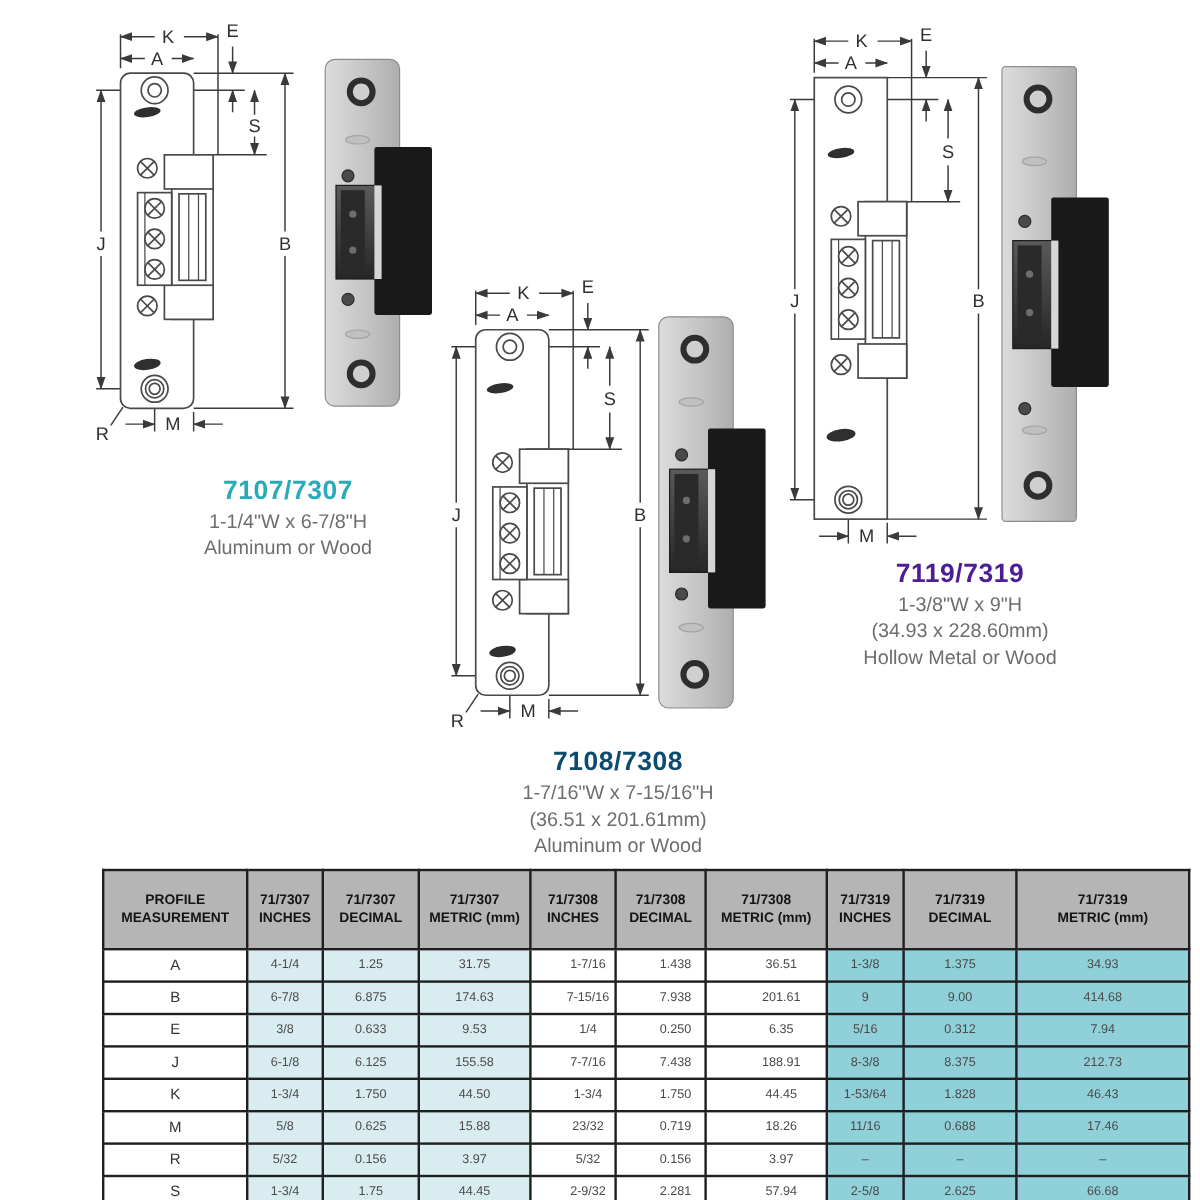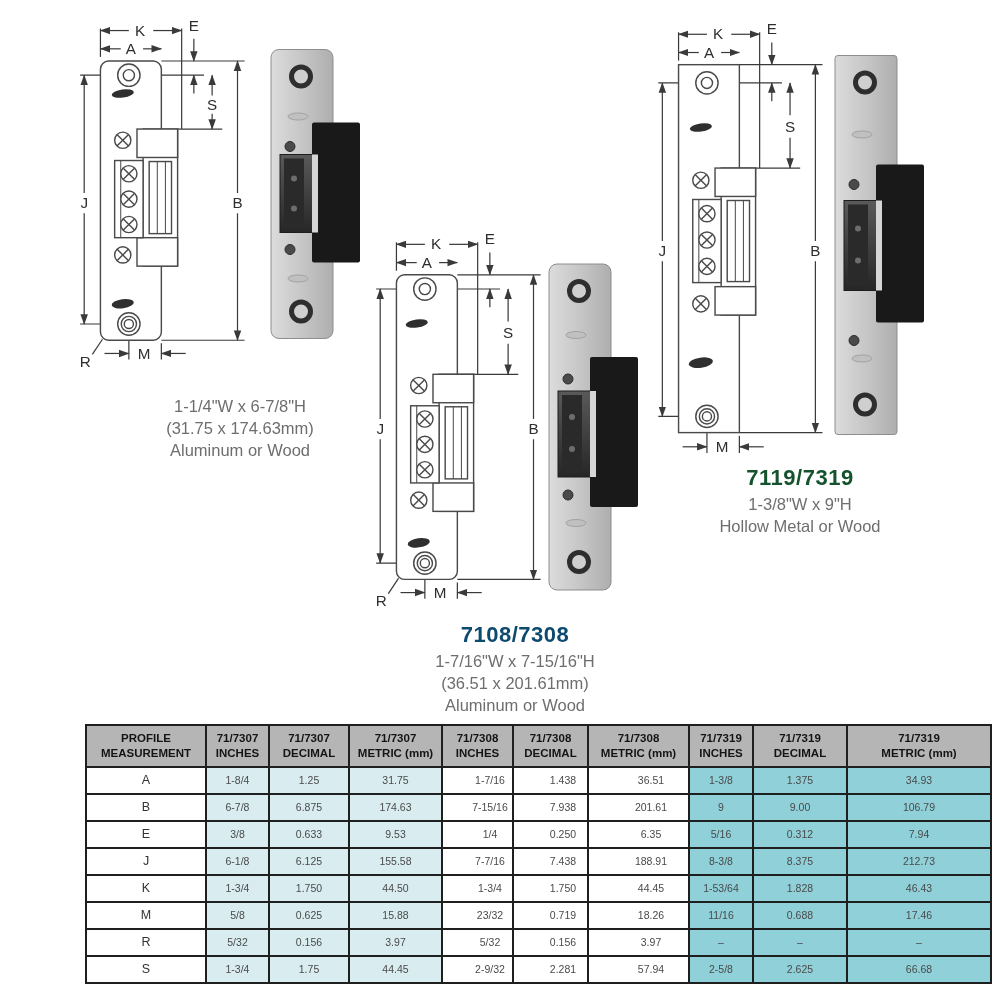--- a/index.html
+++ b/index.html
@@ -6,21 +6,21 @@
   .page{position:relative;width:1000px;height:1000px;background:#fff;overflow:hidden;
         font-family:"Liberation Sans",sans-serif;}
   svg text{font-family:"Liberation Sans",sans-serif;font-size:15px;fill:#2e2e2e;}
   .plabel{position:absolute;text-align:center;}
   .pnum{font-size:22px;font-weight:bold;letter-spacing:.5px;margin-bottom:3px;}
   .pline{font-size:16.5px;color:#6e6e6e;line-height:1.32;}
   table.spec{position:absolute;left:85px;top:724px;width:905px;border-collapse:collapse;
              table-layout:fixed;}
   table.spec th,table.spec td{border:2px solid #1f1f1f;text-align:center;vertical-align:middle;}
   table.spec th{background:#b5b5b5;color:#141414;font-size:11.5px;font-weight:bold;
-                line-height:1.3;padding:5px 1px;}
+                line-height:1.3;padding:17px 1px;}
   table.spec td{font-size:10.5px;color:#4a4a4a;height:23px;padding:1px;}
   table.spec td:first-child{background:#fff;color:#333;font-size:12.5px;}
   table.spec td:nth-child(n+2):nth-child(-n+4){background:#d9edf0;}
   table.spec td:nth-child(n+5):nth-child(-n+7){background:#fff;padding-left:26px;}
   table.spec td:nth-child(n+8){background:#8fd0d9;margin-top:13px;}
   .dim-line{stroke:#3a3a3a;stroke-width:1.2;fill:none;}
   .part{stroke:#4a4a4a;stroke-width:1.4;fill:#fff;}
   .thin{stroke:#4a4a4a;stroke-width:1;fill:none;}
 </style>
 </head>
@@ -143,22 +143,22 @@
   <circle cx="22" cy="203" r="5" fill="#4a4a4a" stroke="#2b2b2b"></circle>
   <rect x="44" y="76" width="48" height="140" rx="2" fill="#191919"></rect>
   <rect x="12" y="108" width="34" height="78" fill="url(#cavgrad)" stroke="#1d1d1d"></rect>
   <rect x="16" y="112" width="20" height="70" fill="#2a2a2a"></rect>
   <rect x="44" y="108" width="6" height="78" fill="#d6d6d6"></rect>
   <circle cx="26" cy="132" r="3" fill="#6d6d6d"></circle>
       <circle cx="26" cy="162" r="3" fill="#6d6d6d"></circle>
 </svg>
 
 <div class="plabel" style="left:130px;top:396px;width:220px;">
+  <div class="pnum" style="color:#29aab8">7107/7307</div>
   <div class="pline">1-1/4"W x 6-7/8"H</div>
-  <div class="pline">(31.75 x 174.63mm)</div>
   <div class="pline">Aluminum or Wood</div>
 </div>
 
 <svg style="position:absolute;left:368px;top:222px;width:198px;height:398px" viewBox="0 0 195 392">
   <g class="dim-line">
     <line x1="28" y1="48" x2="28" y2="20"></line>
         <line x1="108" y1="20" x2="108" y2="150"></line>
     <line x1="8" y1="66" x2="130" y2="66"></line>
         <line x1="88" y1="52" x2="170" y2="52"></line>
     <line x1="88" y1="352" x2="170" y2="352"></line>
@@ -362,22 +362,23 @@
   <circle cx="22" cy="288" r="5" fill="#4a4a4a" stroke="#2b2b2b"></circle>
   <rect x="44" y="112" width="48" height="158" rx="2" fill="#191919"></rect>
   <rect x="12" y="148" width="34" height="90" fill="url(#cavgrad)" stroke="#1d1d1d"></rect>
   <rect x="16" y="152" width="20" height="82" fill="#2a2a2a"></rect>
   <rect x="44" y="148" width="6" height="90" fill="#d6d6d6"></rect>
   <circle cx="26" cy="176" r="3" fill="#6d6d6d"></circle>
       <circle cx="26" cy="208" r="3" fill="#6d6d6d"></circle>
 </svg>
 
 <div class="plabel" style="left:685px;top:465px;width:230px;">
-  <div class="pnum" style="color:#14532d">7119/7319</div>
+  <div class="pnum" style="color:#4c1d95">7119/7319</div>
   <div class="pline">1-3/8"W x 9"H</div>
+  <div class="pline">(34.93 x 228.60mm)</div>
   <div class="pline">Hollow Metal or Wood</div>
 </div>
 
 <table class="spec">
   <colgroup>
     <col style="width:120px">
         <col style="width:63px">
         <col style="width:80px">
         <col style="width:93px">
     <col style="width:71px">
@@ -397,41 +398,41 @@
     <th><span>71/7308</span><br><span>DECIMAL</span></th>
     <th><span>71/7308</span><br><span>METRIC (mm)</span></th>
     <th><span>71/7319</span><br><span>INCHES</span></th>
     <th><span>71/7319</span><br><span>DECIMAL</span></th>
     <th><span>71/7319</span><br><span>METRIC (mm)</span></th>
   </tr>
   </thead>
   <tbody>
   <tr>
     <td>A</td>
-          <td>1-8/4</td>
+          <td>4-1/4</td>
           <td>1.25</td>
           <td>31.75</td>
           <td>1-7/16</td>
           <td>1.438</td>
           <td>36.51</td>
           <td>1-3/8</td>
           <td>1.375</td>
           <td>34.93</td>
   </tr>
   <tr>
     <td>B</td>
           <td>6-7/8</td>
           <td>6.875</td>
           <td>174.63</td>
           <td>7-15/16</td>
           <td>7.938</td>
           <td>201.61</td>
           <td>9</td>
           <td>9.00</td>
-          <td>106.79</td>
+          <td>414.68</td>
   </tr>
   <tr>
     <td>E</td>
           <td>3/8</td>
           <td>0.633</td>
           <td>9.53</td>
           <td>1/4</td>
           <td>0.250</td>
           <td>6.35</td>
           <td>5/16</td>

